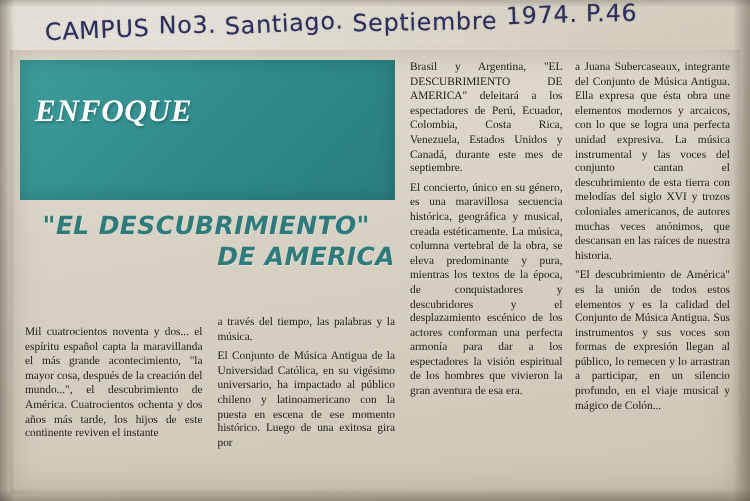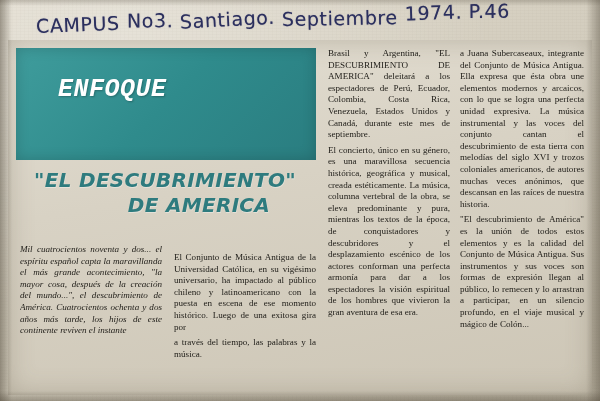--- a/index.html
+++ b/index.html
@@ -82,24 +82,24 @@
     position: absolute;
     left: 8px;
     top: 8px;
     width: 300px;
     height: 112px;
     background: linear-gradient(135deg, #3f9c9c 0%, #2f8b8c 50%, #2a7d80 100%);
     box-shadow: inset 0 0 14px rgba(0,0,0,0.18);
   }
   #banner-text {
     position: absolute;
-    left: 42px;
+    left: 12px;
     top: 26px;
     width: 250px;
-    font-family: Liberation Mono, monospace;
+    font-family: Liberation Serif, serif;
     font-weight: bold;
     font-style: italic;
     font-size: 25px;
     line-height: 31px;
     color: #ffffff;
     letter-spacing: 0.5px;
     text-shadow: 1px 1px 2px rgba(0,0,0,0.25);
   }
   
   #headline {
@@ -113,39 +113,39 @@
     font-style: italic;
     font-size: 20px;
     line-height: 25px;
     color: #2e7b7e;
     letter-spacing: 0.3px;
     text-shadow: 0.5px 0.5px 0 rgba(255,255,255,0.35);
   }
   #headline .hl-line { display: block; }
   .hl-l1 { text-indent: -4px; }
   .hl-l2 { text-indent: 28px; }
-  .hl-l3 { text-indent: 64px; }
+  .hl-l3 { text-indent: 64px; text-align: right; }
 
   
   .col {
     position: absolute;
     font-family: "Liberation Serif", serif;
     font-size: 9.1px;
     line-height: 11.6px;
     color: #23211c;
     text-align: justify;
     hyphens: manual;
     overflow: hidden;
   }
   .col p {
     margin: 0 0 4px 0;
     text-align: justify;
   }
   .col p:first-child { text-indent: 0; }
-  #col1 { left: 12px;  top: 204px; width: 142px; height: 140px; font-style: italic; }
+  #col1 { left: 12px;  top: 220px; width: 142px; height: 140px; }
   #col2 { left: 166px; top: 212px; width: 142px; height: 140px; }
   #col3 { left: 320px; top: 8px;   width: 122px; height: 344px; }
   #col4 { left: 452px; top: 8px;   width: 124px; height: 344px; }
 
   .col3-top, .col4-top { margin-top: 0; }
 
   
   .quoted { }
   
   #edge-left {
@@ -192,22 +192,22 @@
     <div id="headline">
       <span class="hl-line hl-l1">"EL DESCUBRIMIENTO"</span>
       <span class="hl-line hl-l3">DE AMERICA</span>
     </div>
 
     <div class="col" id="col1">
       <p>Mil cuatrocientos noventa y dos... el espíritu español capta la maravillanda el más grande acontecimiento, "la mayor cosa, después de la creación del mundo...", el descubrimiento de América. Cuatrocientos ochenta y dos años más tarde, los hijos de este continente reviven el instante</p>
     </div>
 
     <div class="col" id="col2">
+      <p>a través del tiempo, las palabras y la música.</p>
       <p>El Conjunto de Música Antigua de la Universidad Católica, en su vigésimo universario, ha impactado al público chileno y latinoamericano con la puesta en escena de ese momento histórico. Luego de una exitosa gira por</p>
-      <p>a través del tiempo, las palabras y la música.</p>
     </div>
 
     <div class="col" id="col3">
       <p class="col3-top">Brasil y Argentina, "EL DESCUBRIMIENTO DE AMERICA" deleitará a los espectadores de Perú, Ecuador, Colombia, Costa Rica, Venezuela, Estados Unidos y Canadá, durante este mes de septiembre.</p>
       <p>El concierto, único en su género, es una maravillosa secuencia histórica, geográfica y musical, creada estéticamente. La música, columna vertebral de la obra, se eleva predominante y pura, mientras los textos de la época, de conquistadores y descubridores y el desplazamiento escénico de los actores conforman una perfecta armonía para dar a los espectadores la visión espiritual de los hombres que vivieron la gran aventura de esa era.</p>
     </div>
 
     <div class="col" id="col4">
       <p class="col4-top">a Juana Subercaseaux, integrante del Conjunto de Música Antigua. Ella expresa que ésta obra une elementos modernos y arcaicos, con lo que se logra una perfecta unidad expresiva. La música instrumental y las voces del conjunto cantan el descubrimiento de esta tierra con melodías del siglo XVI y trozos coloniales americanos, de autores muchas veces anónimos, que descansan en las raíces de nuestra historia.</p>
       <p class="quoted">"El descubrimiento de América" es la unión de todos estos elementos y es la calidad del Conjunto de Música Antigua. Sus instrumentos y sus voces son formas de expresión llegan al público, lo remecen y lo arrastran a participar, en un silencio profundo, en el viaje musical y mágico de Colón...</p>

